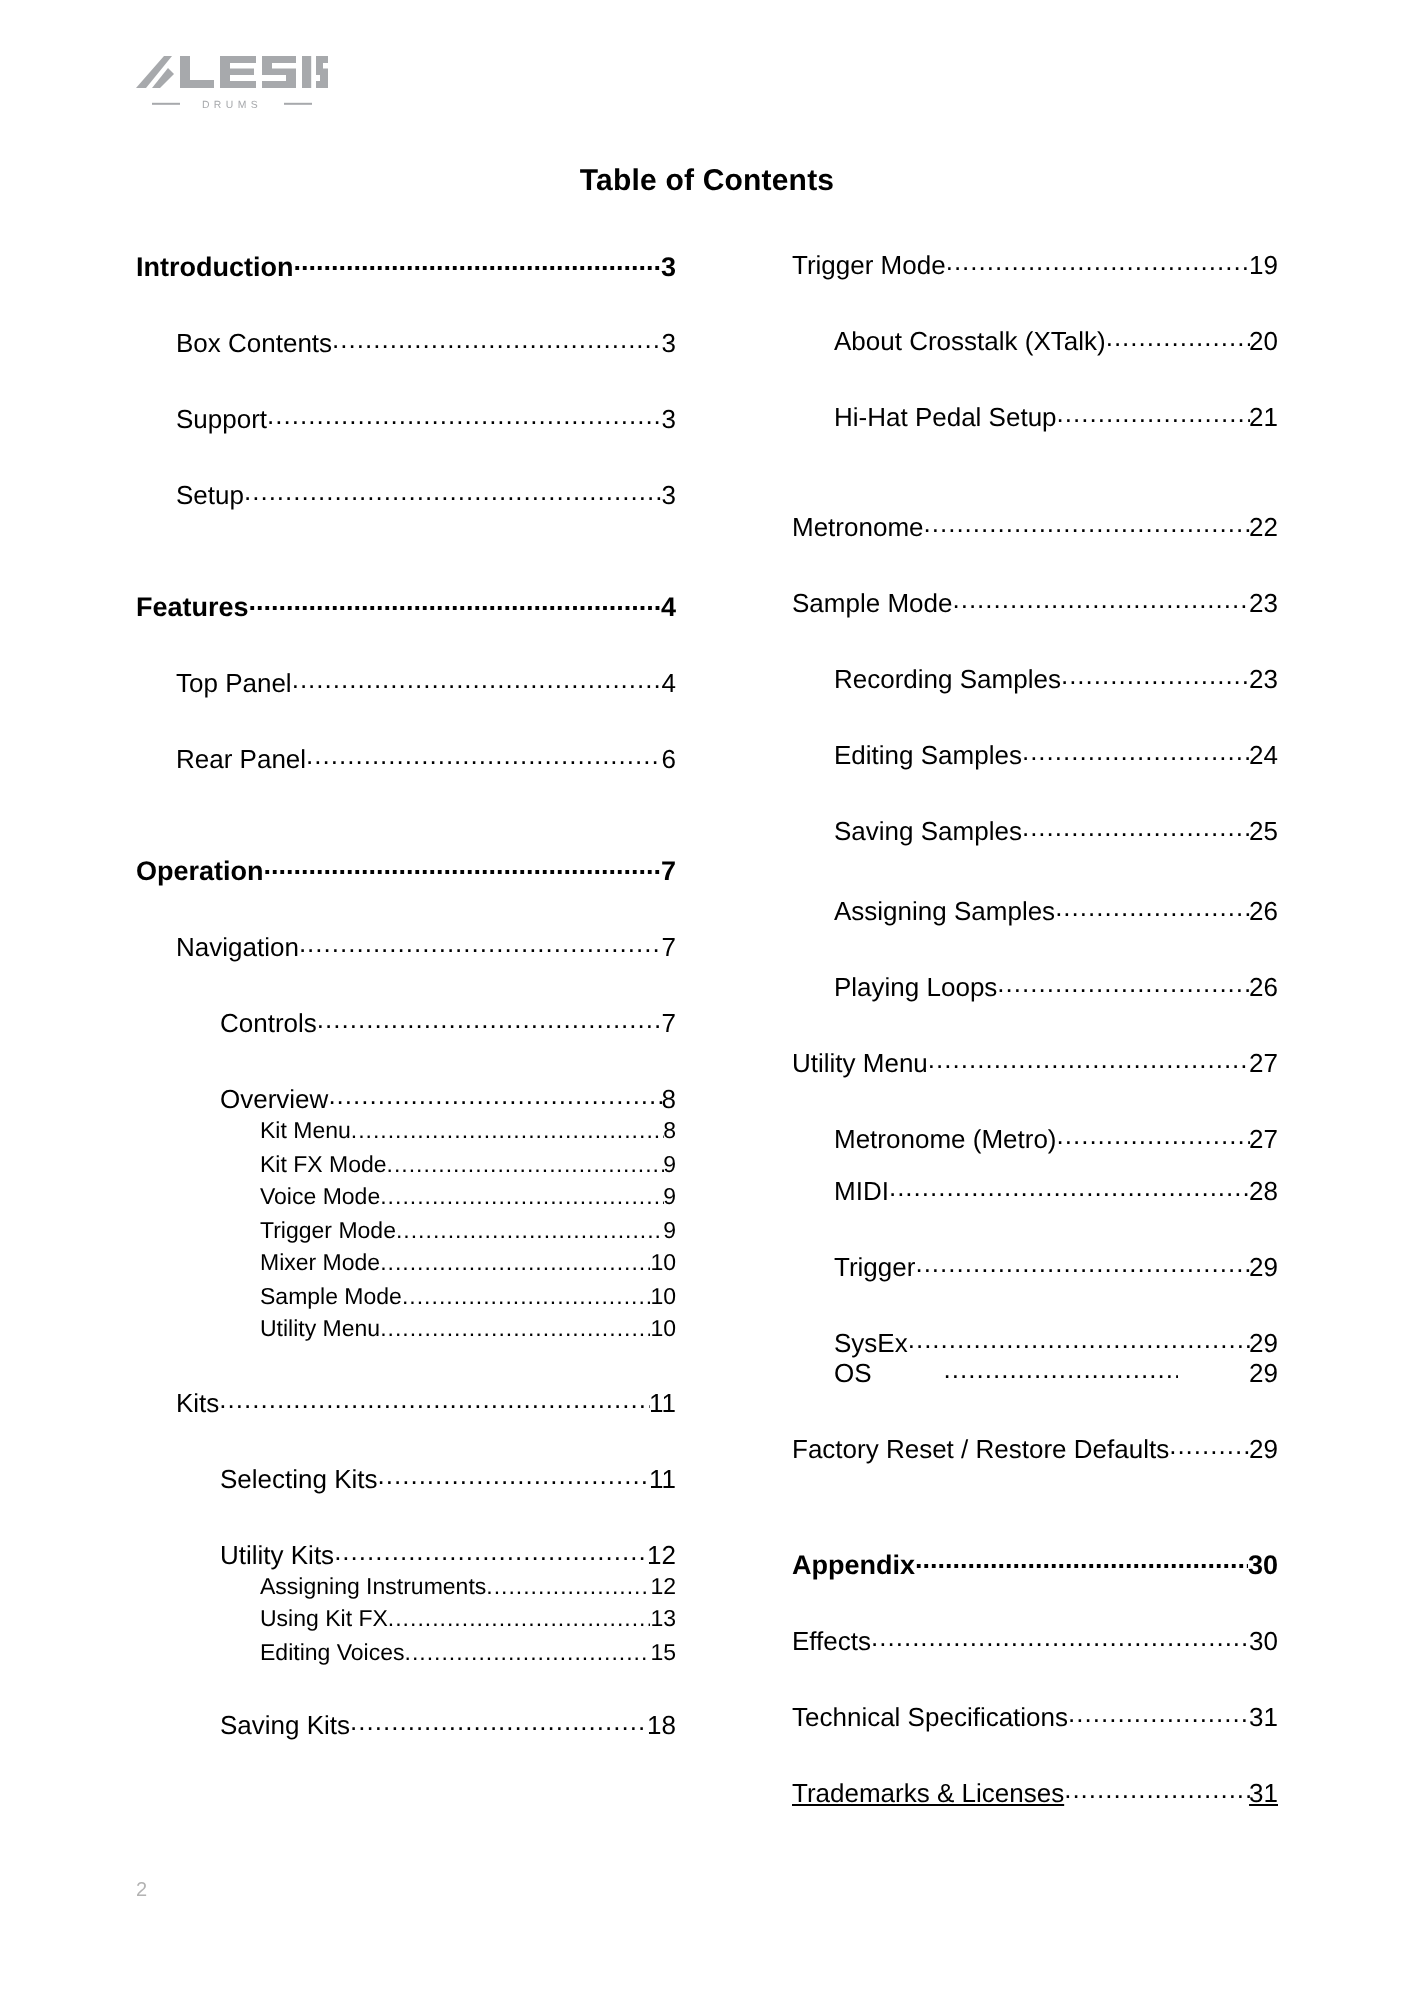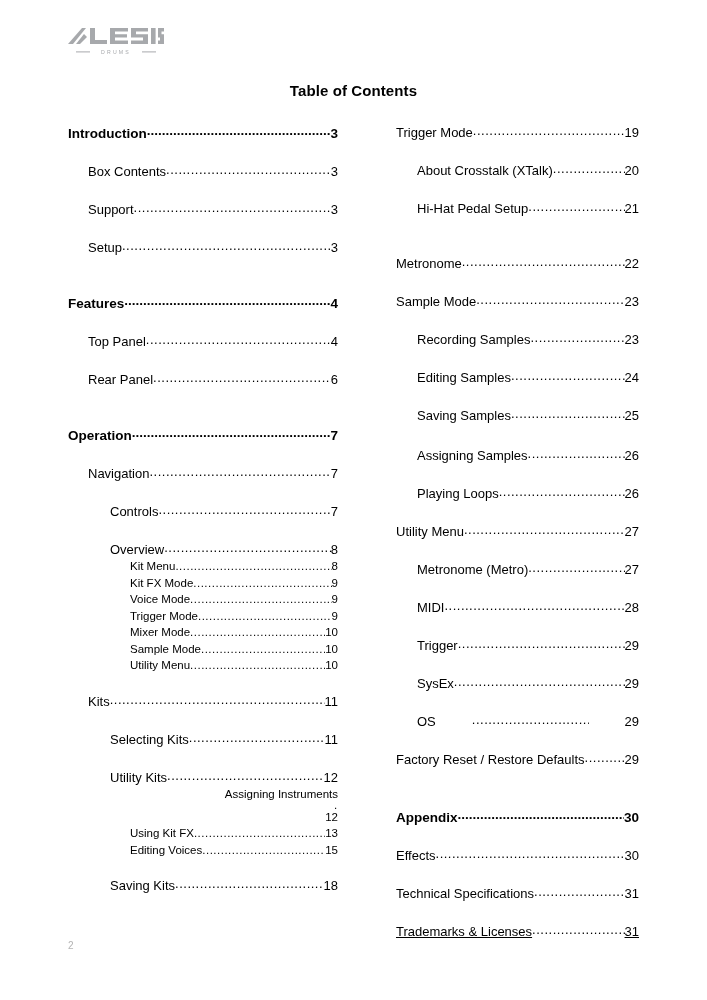--- a/index.html
+++ b/index.html
@@ -237,21 +237,21 @@
       <div class="entry lvl3" style="margin-top: 23px;">
         <span class="title">Selecting Kits</span>
         <span class="leader"></span>
         <span class="page">11</span>
       </div>
       <div class="entry lvl3" style="margin-top: 23px;">
         <span class="title">Utility Kits</span>
         <span class="leader"></span>
         <span class="page">12</span>
       </div>
-      <div class="entry lvl4" style="margin-top: 5px; flex-direction: column;">
+      <div class="entry lvl4" style="margin-top: 5px;">
         <span class="title">Assigning Instruments</span>
         <span class="leader"></span>
         <span class="page">12</span>
       </div>
       <div class="entry lvl4" style="margin-top: 5px;">
         <span class="title">Using Kit FX </span>
         <span class="leader"></span>
         <span class="page">13</span>
       </div>
       <div class="entry lvl4" style="margin-top: 5px;">
@@ -319,36 +319,36 @@
       <div class="entry lvl2" style="margin-top: 23px;">
         <span class="title">Utility Menu </span>
         <span class="leader"></span>
         <span class="page">27</span>
       </div>
       <div class="entry lvl3" style="margin-top: 23px;">
         <span class="title">Metronome (Metro)</span>
         <span class="leader"></span>
         <span class="page">27</span>
       </div>
-      <div class="entry lvl3" style="margin-top: 23px;">
+      <div class="entry lvl3" style="margin-top: 11px;">
         <span class="title">MIDI </span>
         <span class="leader"></span>
         <span class="page">28</span>
       </div>
       <div class="entry lvl3" style="margin-top: 23px;">
         <span class="title">Trigger </span>
         <span class="leader"></span>
         <span class="page">29</span>
       </div>
       <div class="entry lvl3" style="margin-top: 23px;">
         <span class="title">SysEx</span>
         <span class="leader"></span>
         <span class="page">29</span>
       </div>
-      <div class="entry lvl3" style="margin-top: 23px; gap: 36px;">
+      <div class="entry lvl3" style=" gap: 36px;">
         <span class="title">OS</span>
         <span class="leader"></span>
         <span class="page">29</span>
       </div>
       <div class="entry lvl2" style="margin-top: 23px;">
         <span class="title">Factory Reset / Restore Defaults </span>
         <span class="leader"></span>
         <span class="page">29</span>
       </div>
       <div class="entry lvl1" style="margin-top: 42px;">

